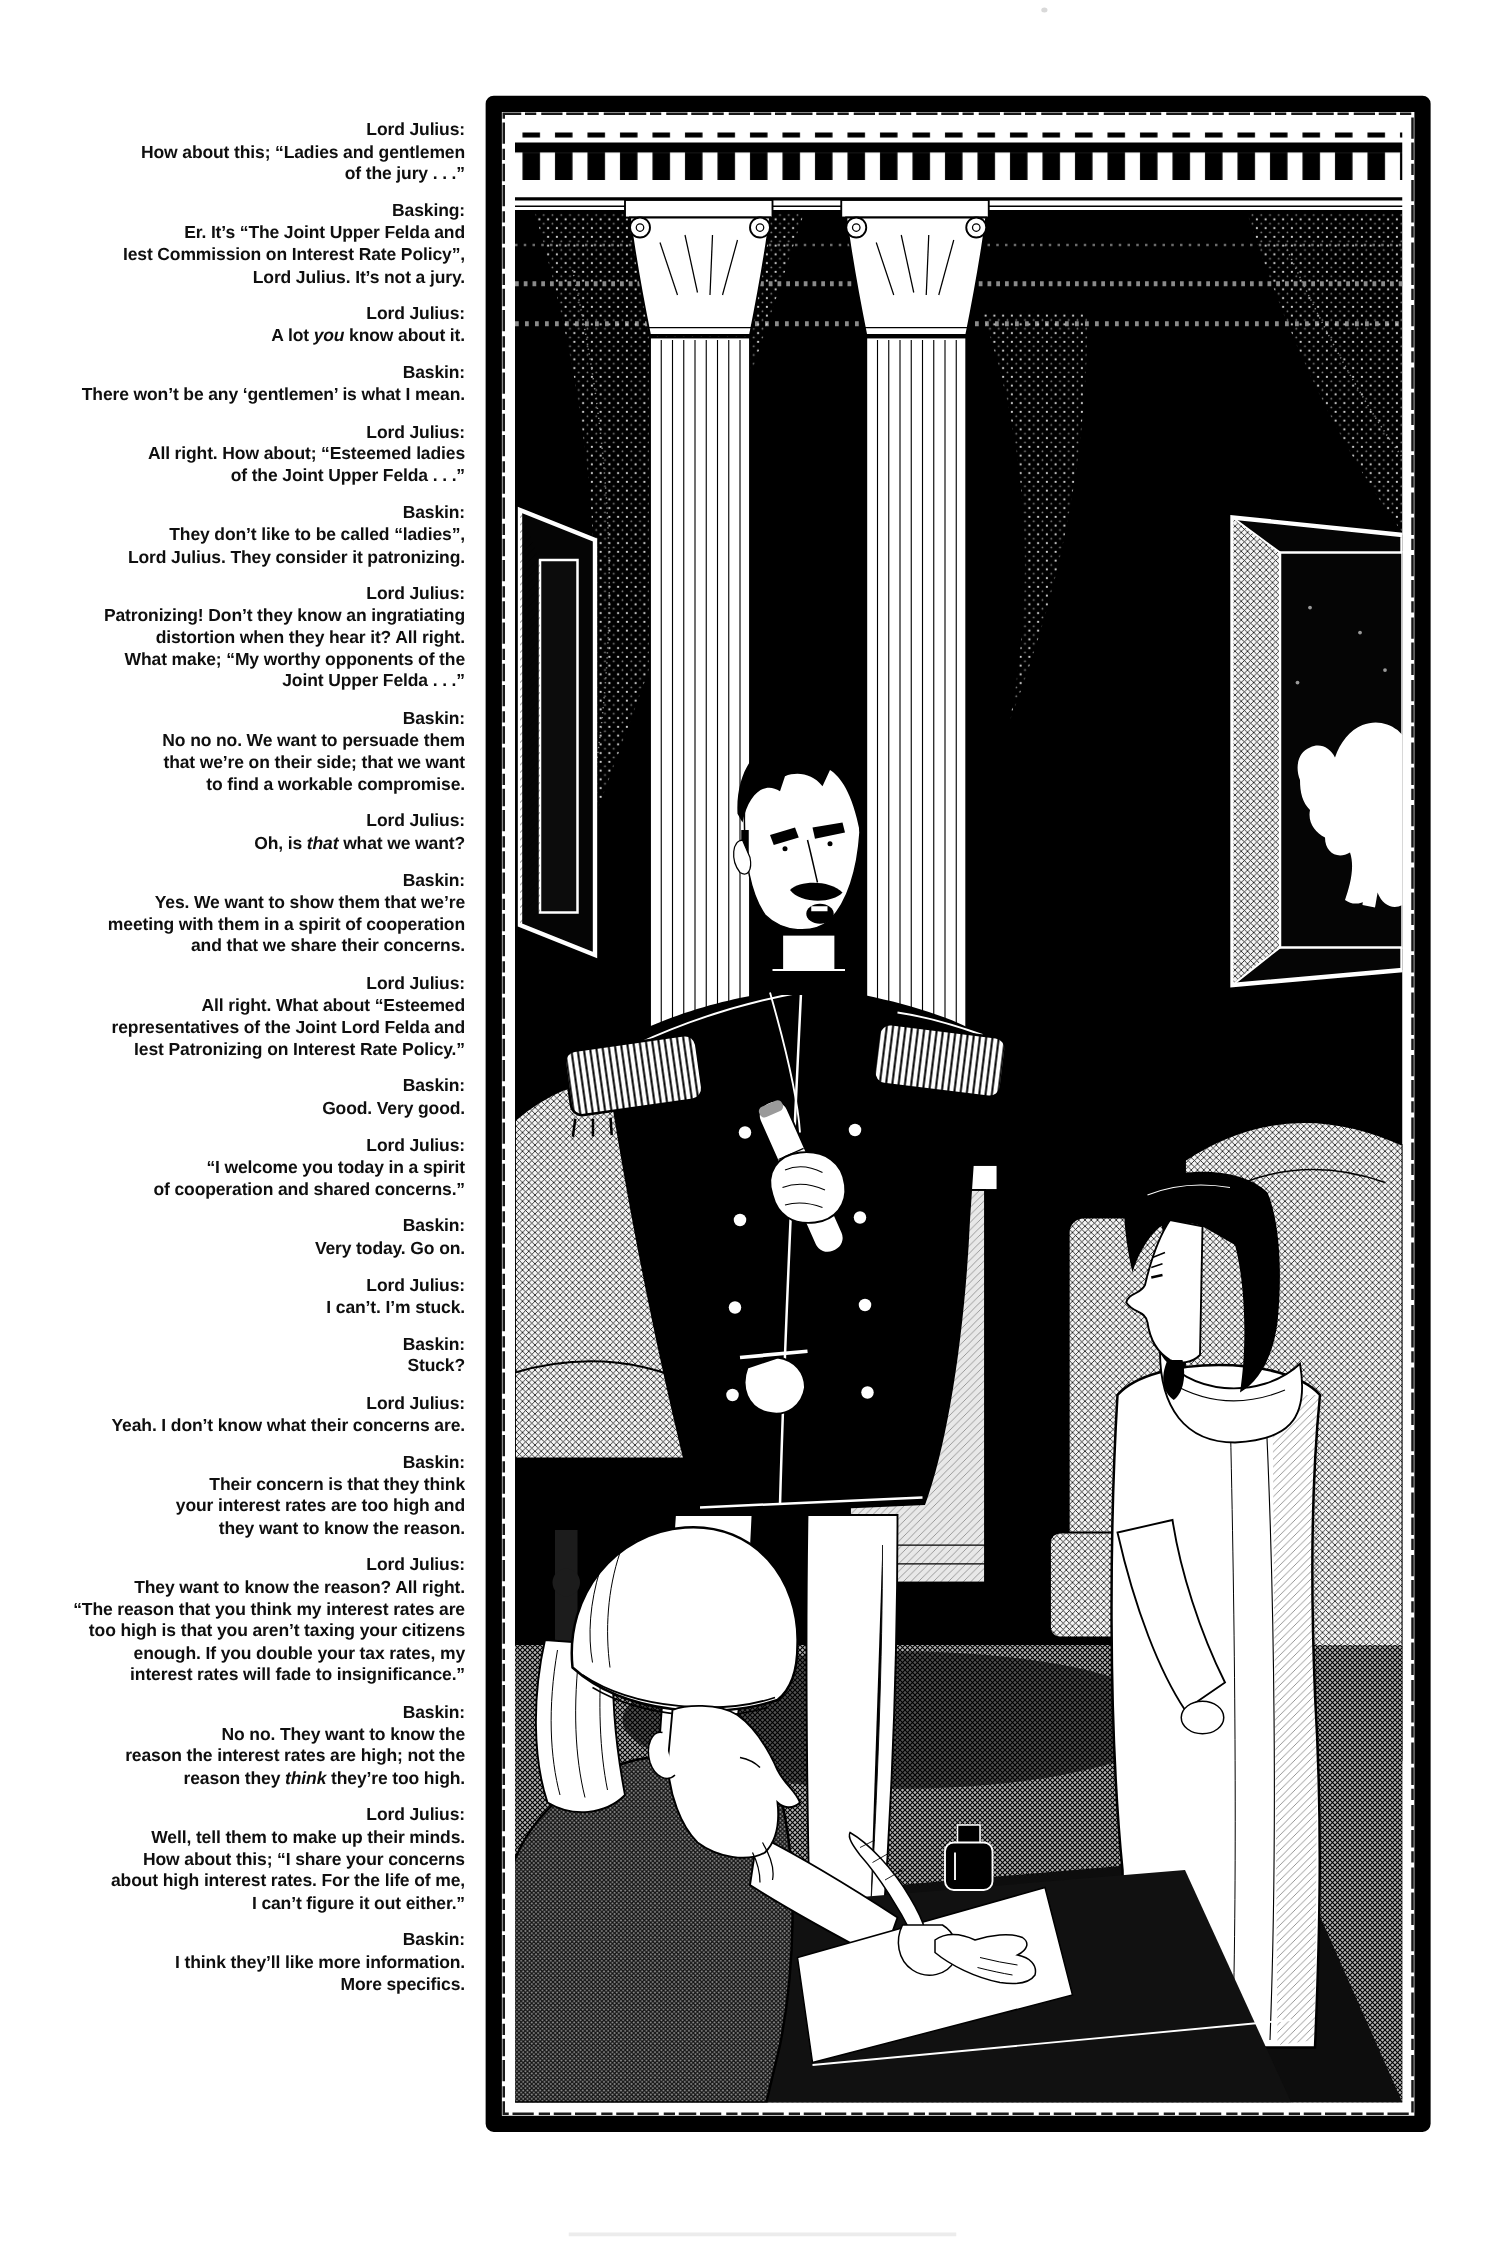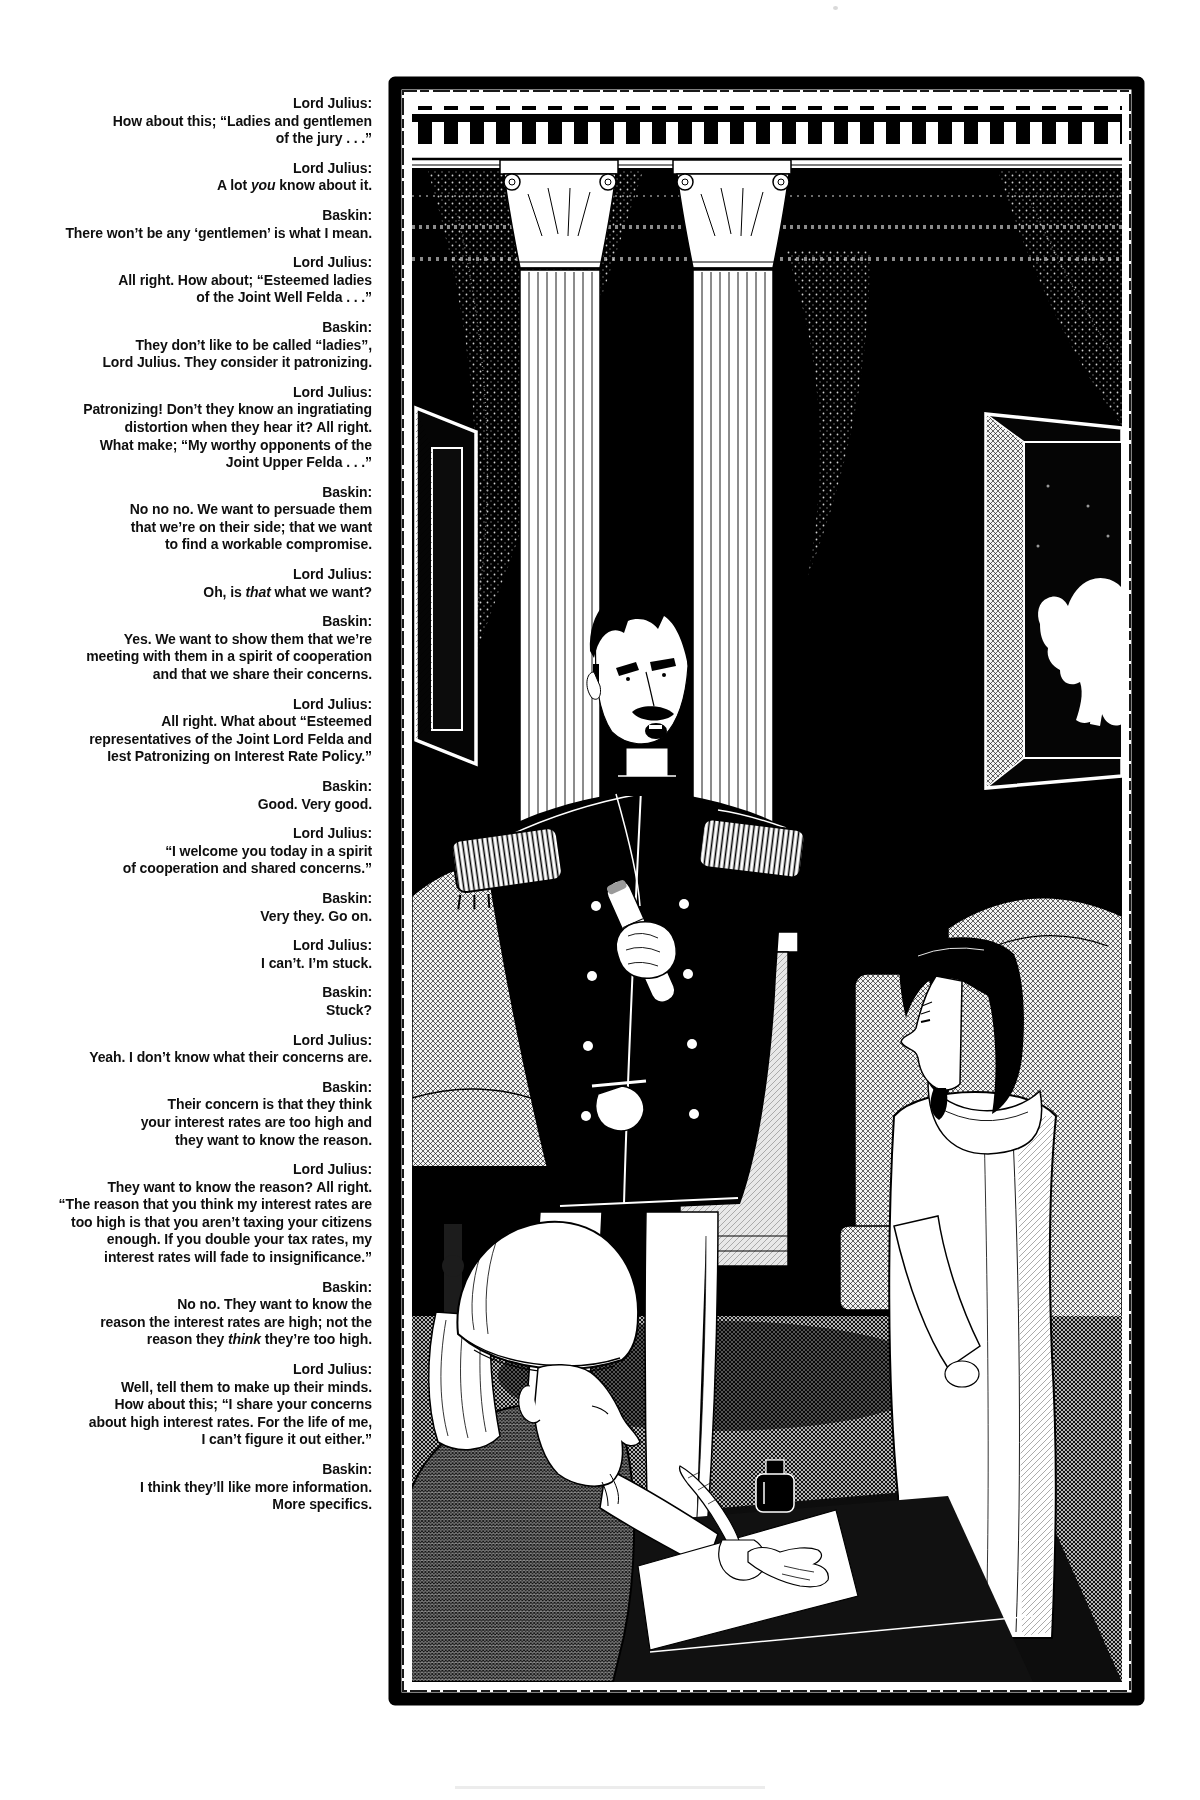--- a/index.html
+++ b/index.html
@@ -31,31 +31,37 @@
 
 <div class="page">
 
   <div class="dialogue-col" id="dialogue">
       <div class="block">
         <span class="speaker">Lord Julius:</span>
         <span class="line"><span>How about this; “Ladies and gentlemen</span></span>
         <span class="line"><span>of the jury . . .”</span></span>
       </div>
       <div class="block">
+        <span class="speaker">Basking:</span>
+        <span class="line"><span>Er. It’s “The Joint Upper Felda and</span></span>
+        <span class="line"><span>Iest Commission on Interest Rate Policy”,</span></span>
+        <span class="line"><span>Lord Julius. It’s not a jury.</span></span>
+      </div>
+      <div class="block">
         <span class="speaker">Lord Julius:</span>
         <span class="line"><span>A lot </span><em>you</em><span> know about it.</span></span>
       </div>
       <div class="block">
         <span class="speaker">Baskin:</span>
         <span class="line"><span>There won’t be any ‘gentlemen’ is what I mean.</span></span>
       </div>
       <div class="block">
         <span class="speaker">Lord Julius:</span>
         <span class="line"><span>All right. How about; “Esteemed ladies</span></span>
-        <span class="line"><span>of the Joint Well Felda . . .”</span></span>
+        <span class="line"><span>of the Joint Upper Felda . . .”</span></span>
       </div>
       <div class="block">
         <span class="speaker">Baskin:</span>
         <span class="line"><span>They don’t like to be called “ladies”,</span></span>
         <span class="line"><span>Lord Julius. They consider it patronizing.</span></span>
       </div>
       <div class="block">
         <span class="speaker">Lord Julius:</span>
         <span class="line"><span>Patronizing! Don’t they know an ingratiating</span></span>
         <span class="line"><span>distortion when they hear it? All right.</span></span>
@@ -88,21 +94,21 @@
         <span class="speaker">Baskin:</span>
         <span class="line"><span>Good. Very good.</span></span>
       </div>
       <div class="block">
         <span class="speaker">Lord Julius:</span>
         <span class="line"><span>“I welcome you today in a spirit</span></span>
         <span class="line"><span>of cooperation and shared concerns.”</span></span>
       </div>
       <div class="block">
         <span class="speaker">Baskin:</span>
-        <span class="line"><span>Very they. Go on.</span></span>
+        <span class="line"><span>Very today. Go on.</span></span>
       </div>
       <div class="block">
         <span class="speaker">Lord Julius:</span>
         <span class="line"><span>I can’t. I’m stuck.</span></span>
       </div>
       <div class="block">
         <span class="speaker">Baskin:</span>
         <span class="line"><span>Stuck?</span></span>
       </div>
       <div class="block">

